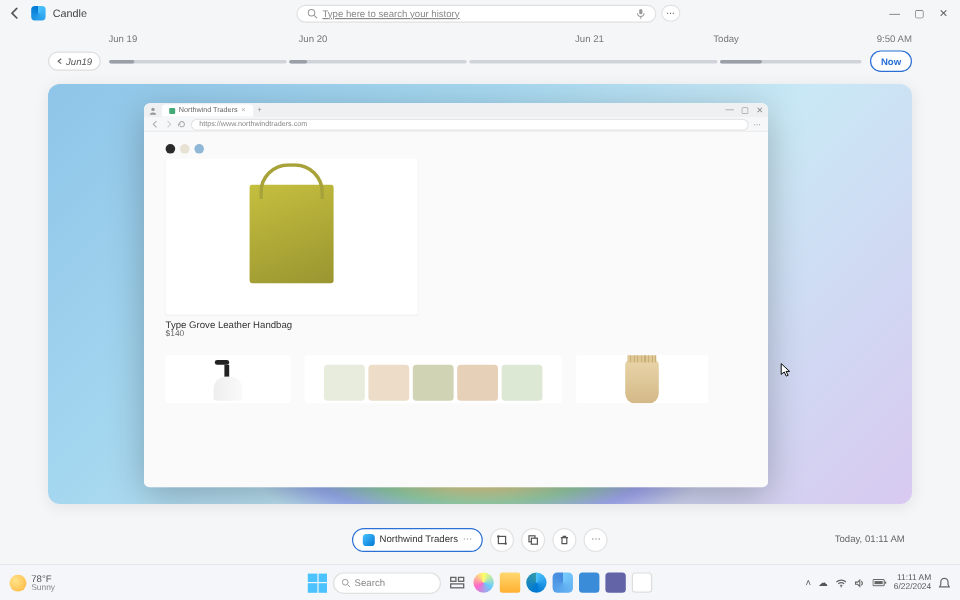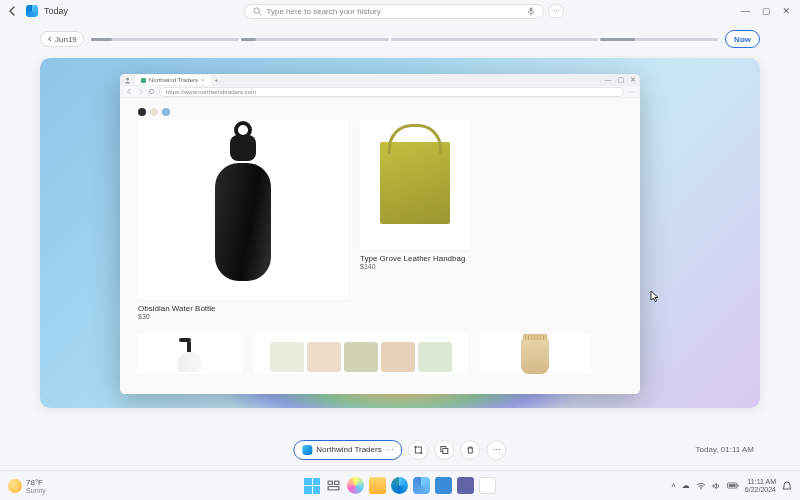--- a/index.html
+++ b/index.html
@@ -4,32 +4,32 @@
 <style>
 * { margin: 0; padding: 0; box-sizing: border-box; font-family: 'Segoe UI', sans-serif; }
 body { width: 800px; height: 500px; background: #f5f6f8; overflow: hidden; position: relative; }
 
 
 .titlebar { height: 22px; display: flex; align-items: center; padding: 0 6px; font-size: 9px; color: #444; }
 .titlebar .left { display: flex; align-items: center; gap: 6px; }
 .titlebar .back-btn { width:14px; height:14px; display:flex; align-items:center; justify-content:center; color:#555; }
 .titlebar .app-icon { width:12px; height:12px; border-radius:3px; background: conic-gradient(#4cc2ff, #0078d4); }
 .titlebar .search-wrap { flex:1; display:flex; justify-content:center; }
-.titlebar .search { width: 300px; height: 15px; border-radius: 10px; background:#fff; border:1px solid #e0e0e0; display:flex; align-items:center; padding:0 8px; gap:4px; color:#888; font-size:8px; }
+.titlebar .search { width: 300px; height: 15px; border-radius: 10px; background:#fff; border:1px solid #e0e0e0; display:flex; align-items:center; padding:0 8px; gap:4px; color:#888; font-size:8px;text-decoration:underline; }
 .titlebar .search .mic { margin-left:auto; }
 .titlebar .win-controls { display:flex; gap:12px; color:#666; font-size:9px; padding-right:4px;}
 .titlebar .win-controls span { cursor:default; }
 .dots-btn { width:16px; height:14px; border-radius:7px; background:#fff; border:1px solid #e2e2e2; display:flex; align-items:center; justify-content:center; font-size:7px; color:#555; margin-left:4px;}
 
 
 .timeline { padding: 6px 40px 2px 40px; }
 .timeline-labels { display:flex; font-size:8px; color:#777; position:relative; height:12px; }
 .timeline-labels span { position:absolute; }
 .timeline-row { display:flex; align-items:center; gap:6px; margin-top:2px; }
-.prev-date { height:16px; padding:0 6px; border-radius:10px; background:#fff; border:1px solid #ddd; font-size:8px; color:#555; display:flex; align-items:center; gap:2px;}
+.prev-date { height:16px; padding:0 6px; border-radius:10px; background:#fff; border:1px solid #ddd; font-size:8px; color:#555; display:flex; align-items:center; gap:2px;font-style:italic;}
 .track { flex:1; display:flex; gap:0px; height:6px; align-items:center; }
 .seg { height:3px; background:#d0d4da; border-radius:2px; flex:1; margin:0 1px; position:relative;}
 .seg .fill { position:absolute; left:0; top:0; bottom:0; background:#9aa0a8; border-radius:2px; }
 .now-btn { height:18px; padding:0 8px; border-radius:10px; background:#fff; border:1.5px solid #2a6fd6; color:#2a6fd6; font-size:8px; display:flex; align-items:center; font-weight:600;}
 .time-label { font-size:8px; color:#777; margin-left:4px;}
 
 
 .viewport { margin: 8px 40px; height: 350px; border-radius:10px; background: linear-gradient(135deg, #8ec5e8 0%, #a6d8f0 35%, #c9e8f5 60%, #d8c9f0 100%); position:relative; overflow:hidden; box-shadow: 0 2px 12px rgba(0,0,0,0.08);}
 .wallpaper-bloom { position:absolute; bottom:-30px; left:50%; transform:translateX(-50%); width:380px; height:120px; background: radial-gradient(ellipse at center, rgba(255,100,100,0.6), rgba(255,200,50,0.5), rgba(100,200,100,0.5), rgba(100,100,255,0.4), transparent 70%); border-radius:50%; filter:blur(2px);}
 
@@ -100,21 +100,21 @@
 <body>
 
 <div class="titlebar">
   <div class="left">
     <div class="back-btn">
       <svg width="10" height="10" viewBox="0 0 10 10">
           <path d="M6 1 2 5l4 4" stroke="#555" stroke-width="1.4" fill="none" stroke-linecap="round"></path>
         </svg>
     </div>
     <div class="app-icon"></div>
-    <span>Today</span>
+    <span>Candle</span>
   </div>
   <div class="search-wrap">
     <div class="search">
       <svg width="9" height="9" viewBox="0 0 10 10">
           <circle cx="4" cy="4" r="3" stroke="#999" fill="none"></circle>
           <line x1="6.5" y1="6.5" x2="9" y2="9" stroke="#999"></line>
         </svg>
       <span>Type here to search your history</span>
       <svg class="mic" width="8" height="9" viewBox="0 0 8 10">
           <rect x="2.5" y="0.5" width="3" height="5" rx="1.5" fill="#999"></rect>
@@ -124,20 +124,27 @@
     <div class="dots-btn">⋯</div>
   </div>
   <div class="win-controls">
     <span>—</span>
     <span>▢</span>
     <span>✕</span>
   </div>
 </div>
 
 <div class="timeline">
+  <div class="timeline-labels">
+    <span style="left:7%">Jun 19</span>
+    <span style="left:29%">Jun 20</span>
+    <span style="left:61%">Jun 21</span>
+    <span style="left:77%">Today</span>
+    <span class="time-label" style="right:0">9:50 AM</span>
+  </div>
   <div class="timeline-row">
     <div class="prev-date">
       <svg width="6" height="6" viewBox="0 0 6 6">
           <path d="M4 1 1.5 3 4 5" stroke="#666" fill="none"></path>
         </svg>
       <span>Jun19</span>
     </div>
     <div class="track">
       <div class="seg">
           <div class="fill" style="width:14%"></div>
@@ -191,30 +198,20 @@
       <div class="url"><span>https://www.northwindtraders.com</span></div>
       <span>⋯</span>
     </div>
     <div class="b-content">
       <div class="swatches">
         <div class="swatch" style="background:#2b2b2b"></div>
         <div class="swatch" style="background:#e8e2d4"></div>
         <div class="swatch" style="background:#8fb7d6"></div>
       </div>
       <div class="grid">
-        <div class="card big">
-          <div class="img">
-              <div class="bottle">
-                <div class="cap"></div>
-                <div class="body"></div>
-              </div>
-            </div>
-          <div class="name">Obsidian  Water Bottle</div>
-          <div class="price">$30</div>
-        </div>
         <div class="card sm">
           <div class="img">
               <div class="bag">
                 <div class="handles"></div>
                 <div class="body"></div>
               </div>
             </div>
           <div class="name">Type Grove Leather Handbag</div>
           <div class="price">$140</div>
         </div>
@@ -286,20 +283,27 @@
       <div style="font-size:7px;color:#888">Sunny</div>
     </div>
   </div>
   <div class="center">
     <div class="start">
         <div></div>
         <div></div>
         <div></div>
         <div></div>
       </div>
+    <div class="tsearch">
+      <svg width="8" height="8" viewBox="0 0 10 10">
+          <circle cx="4" cy="4" r="3" stroke="#999" fill="none"></circle>
+          <line x1="6.5" y1="6.5" x2="9" y2="9" stroke="#999"></line>
+        </svg>
+      <span>Search</span>
+    </div>
     <div class="ticon">
         <svg width="13" height="13" viewBox="0 0 12 12">
           <rect x="1" y="2" width="4" height="3" stroke="#666" fill="none"></rect>
           <rect x="7" y="2" width="4" height="3" stroke="#666" fill="none"></rect>
           <rect x="1" y="7" width="10" height="3" stroke="#666" fill="none"></rect>
         </svg>
       </div>
     <div class="ticon" style="background:conic-gradient(#ff6, #6cf, #f6c, #ff6);border-radius:50%"></div>
     <div class="ticon" style="background:linear-gradient(#ffd870,#ffb030);border-radius:2px"></div>
     <div class="ticon" style="background:conic-gradient(#4cc2ff,#0078d4,#39a);border-radius:50%"></div>

